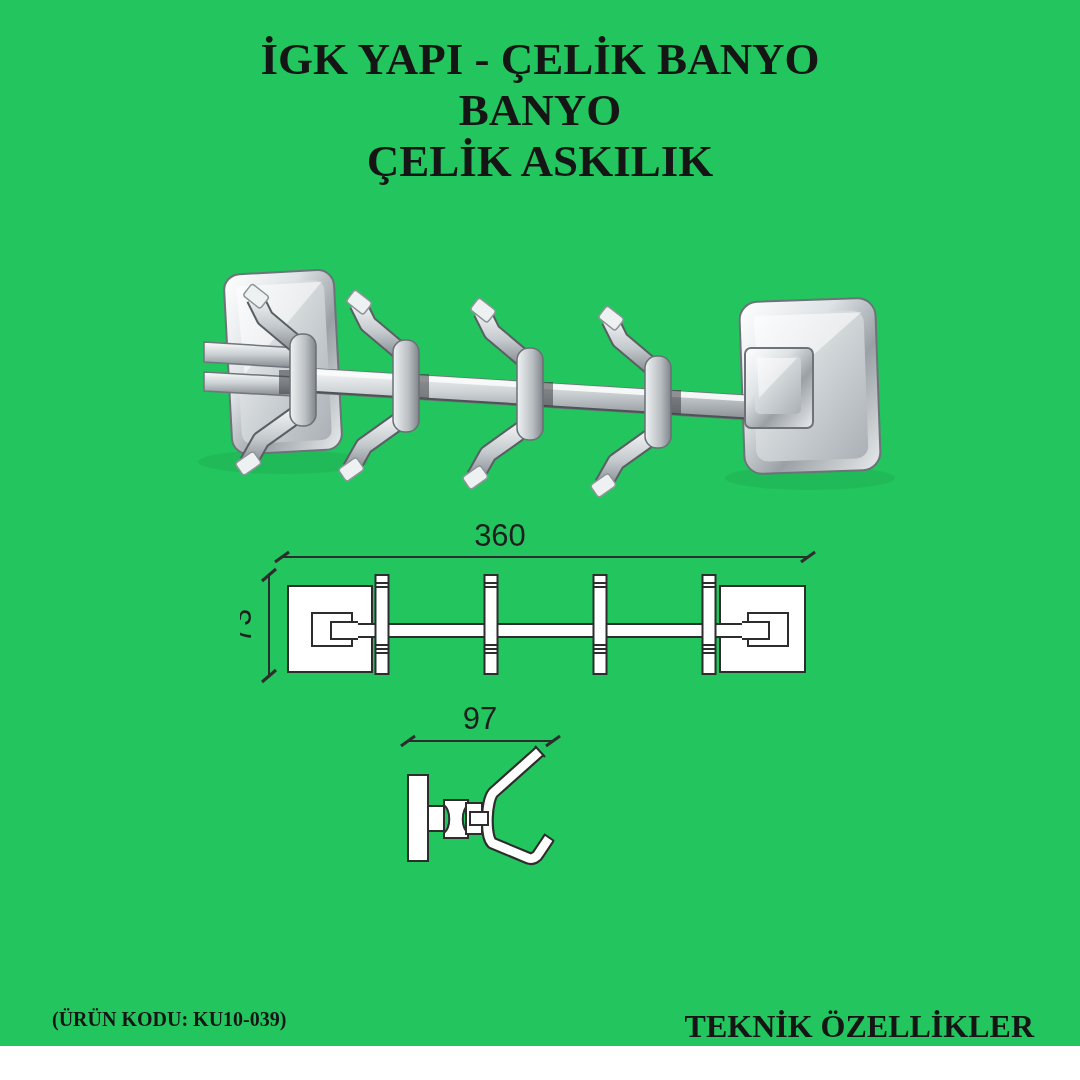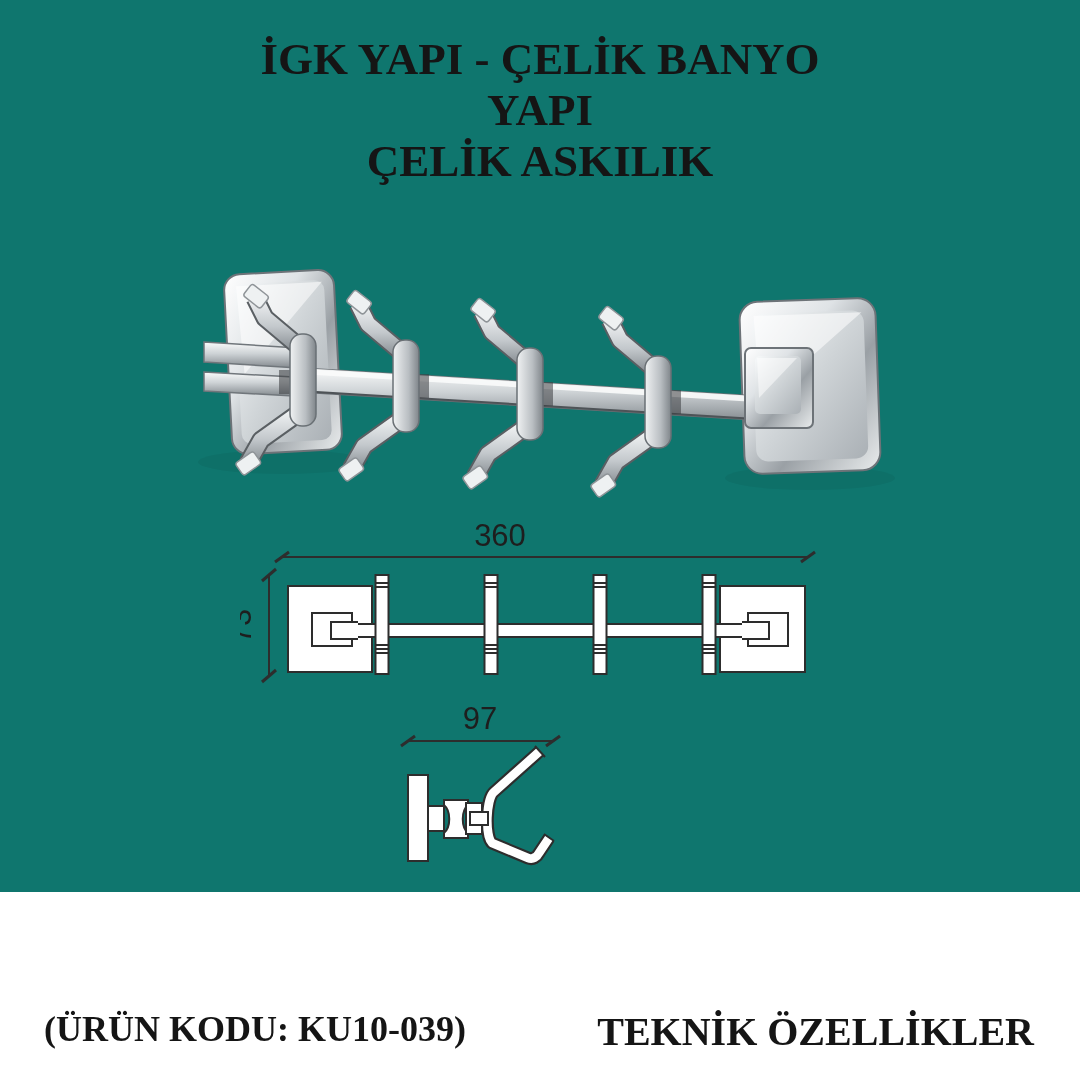--- a/index.html
+++ b/index.html
@@ -1,39 +1,39 @@
 <!DOCTYPE html>
 <html><head>
 <meta charset="utf-8">
 <style>
   html,body{margin:0;padding:0;}
   body{width:1080px;height:1080px;background:#ffffff;position:relative;overflow:hidden;
        font-family:"Liberation Serif", serif;}
-  .stage{position:absolute;left:0;top:0;width:1080px;height:892px;background:#0f766e;}
+  .stage{position:absolute;left:0;top:0;width:1080px;height:1046px;background:#22c55e;}
   .title{position:absolute;left:0;top:34px;width:1080px;text-align:center;
          font-weight:bold;font-size:45px;line-height:51px;color:#151515;letter-spacing:0px;}
   .title div{white-space:nowrap;}
   .abs{position:absolute;}
-  .footer-left{position:absolute;left:44px;top:1008px;font-weight:bold;font-size:36px;
+  .footer-left{position:absolute;left:52px;top:1008px;font-weight:bold;font-size:20px;
                color:#151515;white-space:nowrap;}
-  .footer-right{position:absolute;right:46px;top:1008px;font-weight:bold;font-size:40px;
+  .footer-right{position:absolute;right:46px;top:1008px;font-weight:bold;font-size:32px;
                 color:#151515;white-space:nowrap;}
   svg text.dim{font-family:"Liberation Sans", sans-serif;font-size:31px;fill:#1e1e1e;}
   .dl{stroke:#2d2d2d;stroke-width:2;fill:none;}
   .dlf{stroke:#2d2d2d;stroke-width:2;fill:#ffffff;}
   .tick{stroke:#2d2d2d;stroke-width:3;fill:none;}
 </style>
 </head>
 <body>
 
 <div class="stage">
 
   <div class="title">
     <div>İGK YAPI - ÇELİK BANYO</div>
-    <div>YAPI</div>
+    <div>BANYO</div>
     <div>ÇELİK ASKILIK</div>
   </div>
 
   <svg class="abs" style="left:185px;top:252px;" width="710" height="256" viewBox="185 252 710 256">
     <defs>
       <linearGradient id="plateG" x1="0" y1="0" x2="1" y2="1">
         <stop offset="0" stop-color="#ffffff"></stop>
           <stop offset="0.35" stop-color="#dfe3e6"></stop>
         <stop offset="0.62" stop-color="#9aa0a5"></stop>
           <stop offset="1" stop-color="#e9eced"></stop>

